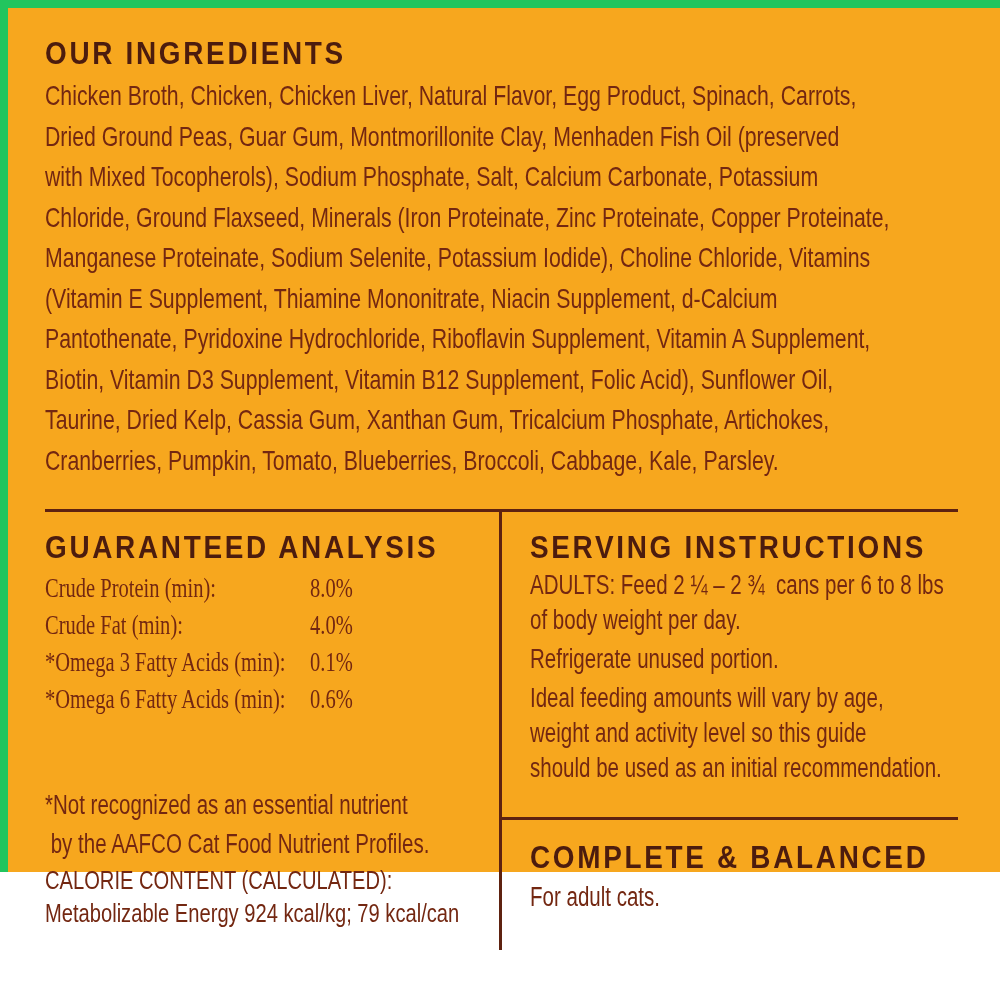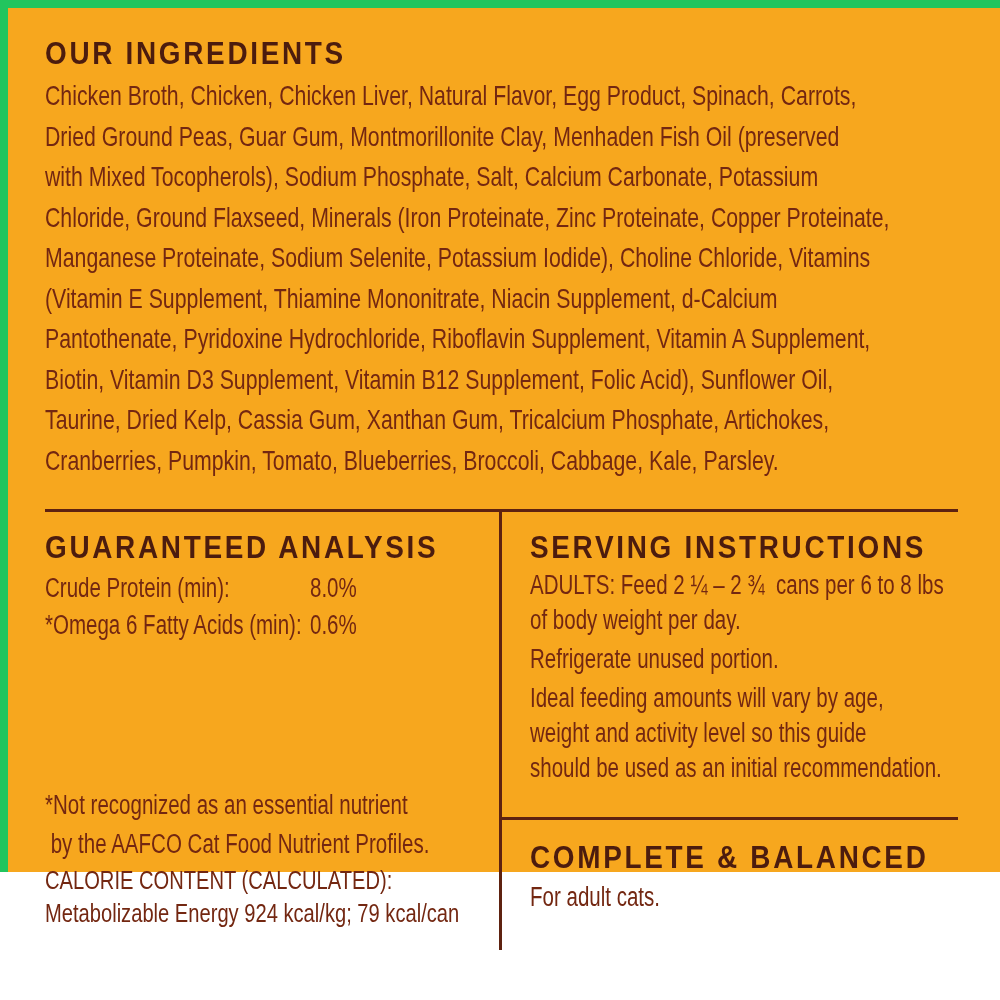--- a/index.html
+++ b/index.html
@@ -49,21 +49,21 @@
   .h-ingredients { left: 45px; top: 34px; }
 
   
   .rule { background: #5E2210; }
   .rule-h1 { left: 45px;  top: 509px; width: 913px; height: 3px; }
   .rule-v  { left: 499px; top: 509px; width: 3px;  height: 441px; }
   .rule-h2 { left: 500px; top: 817px; width: 458px; height: 3px; }
 
   
   .h-ga { left: 45px; top: 528px; }
-  .ga-rows { left: 45px; top: 570px; width: 455px; }
+  .ga-rows { left: 45px; top: 570px; width: 455px; font-family: Liberation Serif, serif; }
   .ga-row { position: relative; height: 37px; line-height: 37px; }
   .ga-label, .ga-value {
     display: inline-block;
     color: #732711;
     font-size: 27px;
     white-space: nowrap;
     transform: scaleX(0.76);
     transform-origin: 0 0;
   }
   .ga-value { position: absolute; left: 265px; top: 0; }
@@ -103,20 +103,28 @@
   <div class="abs rule rule-v"></div>
   <div class="abs rule rule-h2"></div>
 
   <div class="abs hd h-ga">GUARANTEED ANALYSIS</div>
   <div class="abs ga-rows">
     <div class="ga-row">
       <span class="ga-label">Crude Protein (min):</span>
       <span class="ga-value">8.0%</span>
     </div>
     <div class="ga-row">
+      <span class="ga-label">Crude Fat (min):</span>
+      <span class="ga-value">4.0%</span>
+    </div>
+    <div class="ga-row">
+      <span class="ga-label">*Omega 3 Fatty Acids (min):</span>
+      <span class="ga-value">0.1%</span>
+    </div>
+    <div class="ga-row">
       <span class="ga-label">*Omega 6 Fatty Acids (min):</span>
       <span class="ga-value">0.6%</span>
     </div>
   </div>
   <div class="abs lines ga-foot">*Not recognized as an essential nutrient
  by the AAFCO Cat Food Nutrient Profiles.</div>
   <div class="abs lines ga-cal">CALORIE CONTENT (CALCULATED):
 Metabolizable Energy 924 kcal/kg; 79 kcal/can</div>
 
   <div class="abs hd h-si">SERVING INSTRUCTIONS</div>

